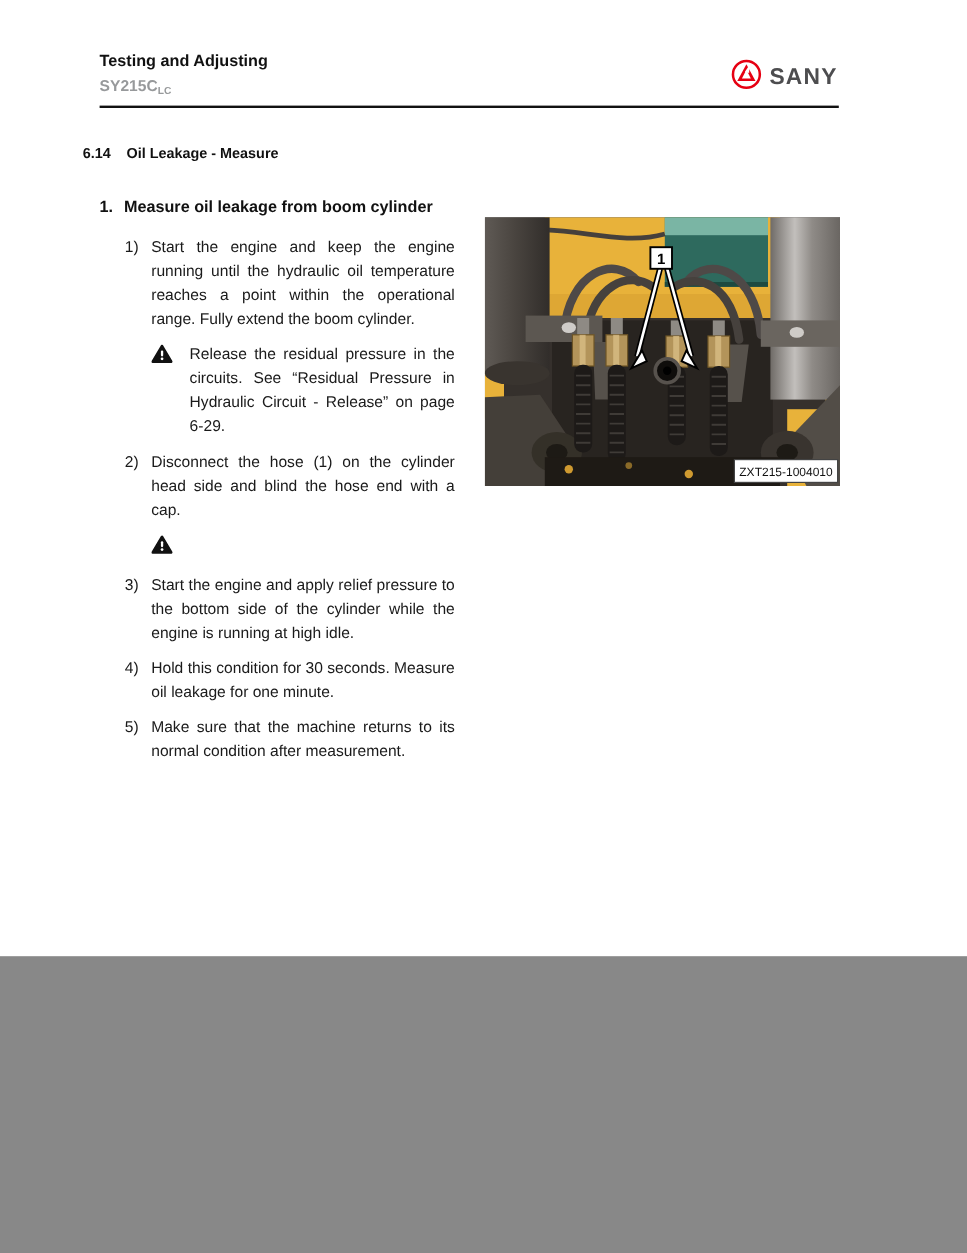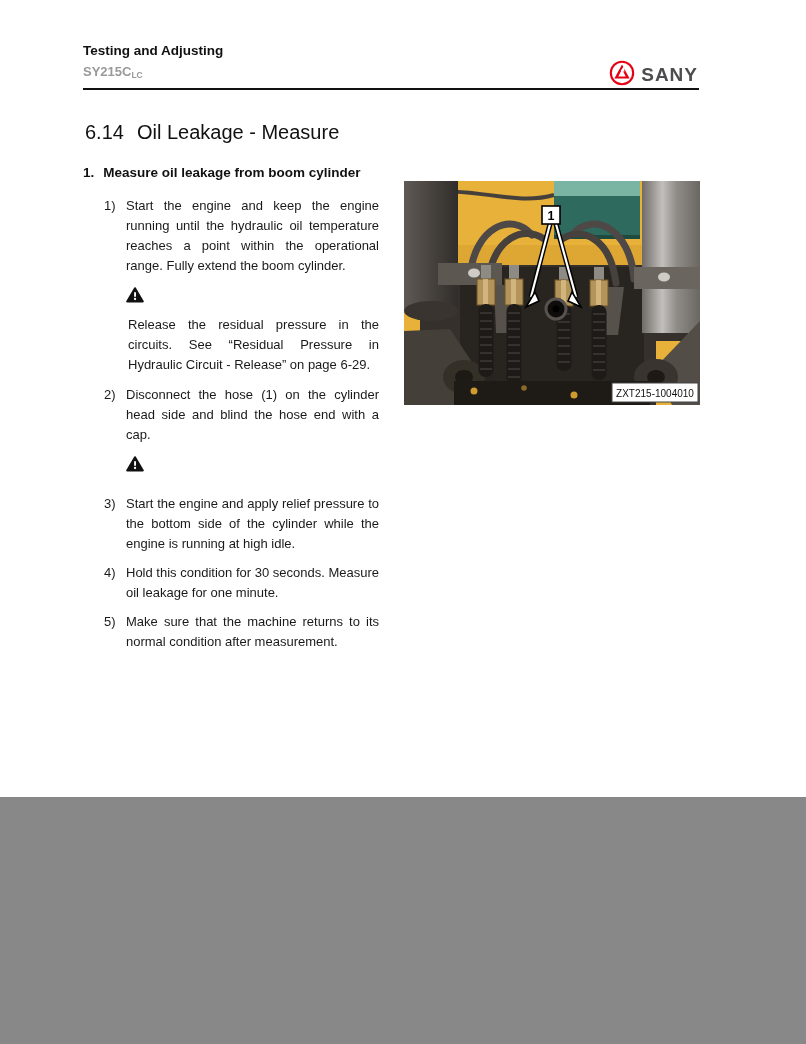--- a/index.html
+++ b/index.html
@@ -13,49 +13,49 @@
   .chapter {
     position:absolute; left:83px; top:43px;
     font-size:13.5px; font-weight:bold; color:#111;
   }
   .model {
     position:absolute; left:83px; top:64px;
     font-size:13px; font-weight:bold; color:#97999b;
   }
   .model sub { font-size:8.5px; font-weight:bold; vertical-align:baseline; position:relative; top:2px;margin-top:44px; }
   .brand {
-    position:absolute; right:108px; top:60px;
+    position:absolute; right:108px; top:49px;
     display:flex; align-items:center; gap:6px;
   }
   .brand-text {
     font-size:19px; font-weight:bold; color:#4d4d4f; letter-spacing:1px;
   }
   .header-rule {
     position:absolute; left:83px; top:88px; width:616px; height:2px; background:#111;
   }
   
   .section-title {
-    position:absolute; left:85px; top:121px;
+    position:absolute; left:69px; top:121px;
     display:flex; gap:13px;
-    font-size:20px; font-weight:normal; color:#111;
+    font-size:12px; font-weight:bold; color:#111;
   }
   .proc-heading {
     position:absolute; left:83px; top:165px;
     display:flex; gap:9px;
     font-size:13.5px; font-weight:bold; color:#111;
   }
   
   .steps {
     position:absolute; left:104px; top:196px; width:275px;
     font-size:13px; line-height:20px;
   }
   .step { display:flex; margin-bottom:9px; }
   .step-num { width:22px; flex:0 0 22px; }
   .step-text { flex:1; text-align:justify; }
-  .warning { display:flex; margin:4px 0 10px 22px;flex-direction:column; }
+  .warning { display:flex; margin:4px 0 10px 22px; }
   .warn-icon { flex:0 0 30px; padding-top:2px; }
   .warn-text { flex:1; text-align:justify; padding-left:2px; }
   
   .figure { position:absolute; left:404px; top:181px; width:296px; height:224px; }
   .figure svg { display:block; width:100%; height:100%; }
   
   .page-num {
     position:absolute; left:83px; top:989px;
     font-size:12.5px; font-weight:bold; color:#4c1d95;
   }

